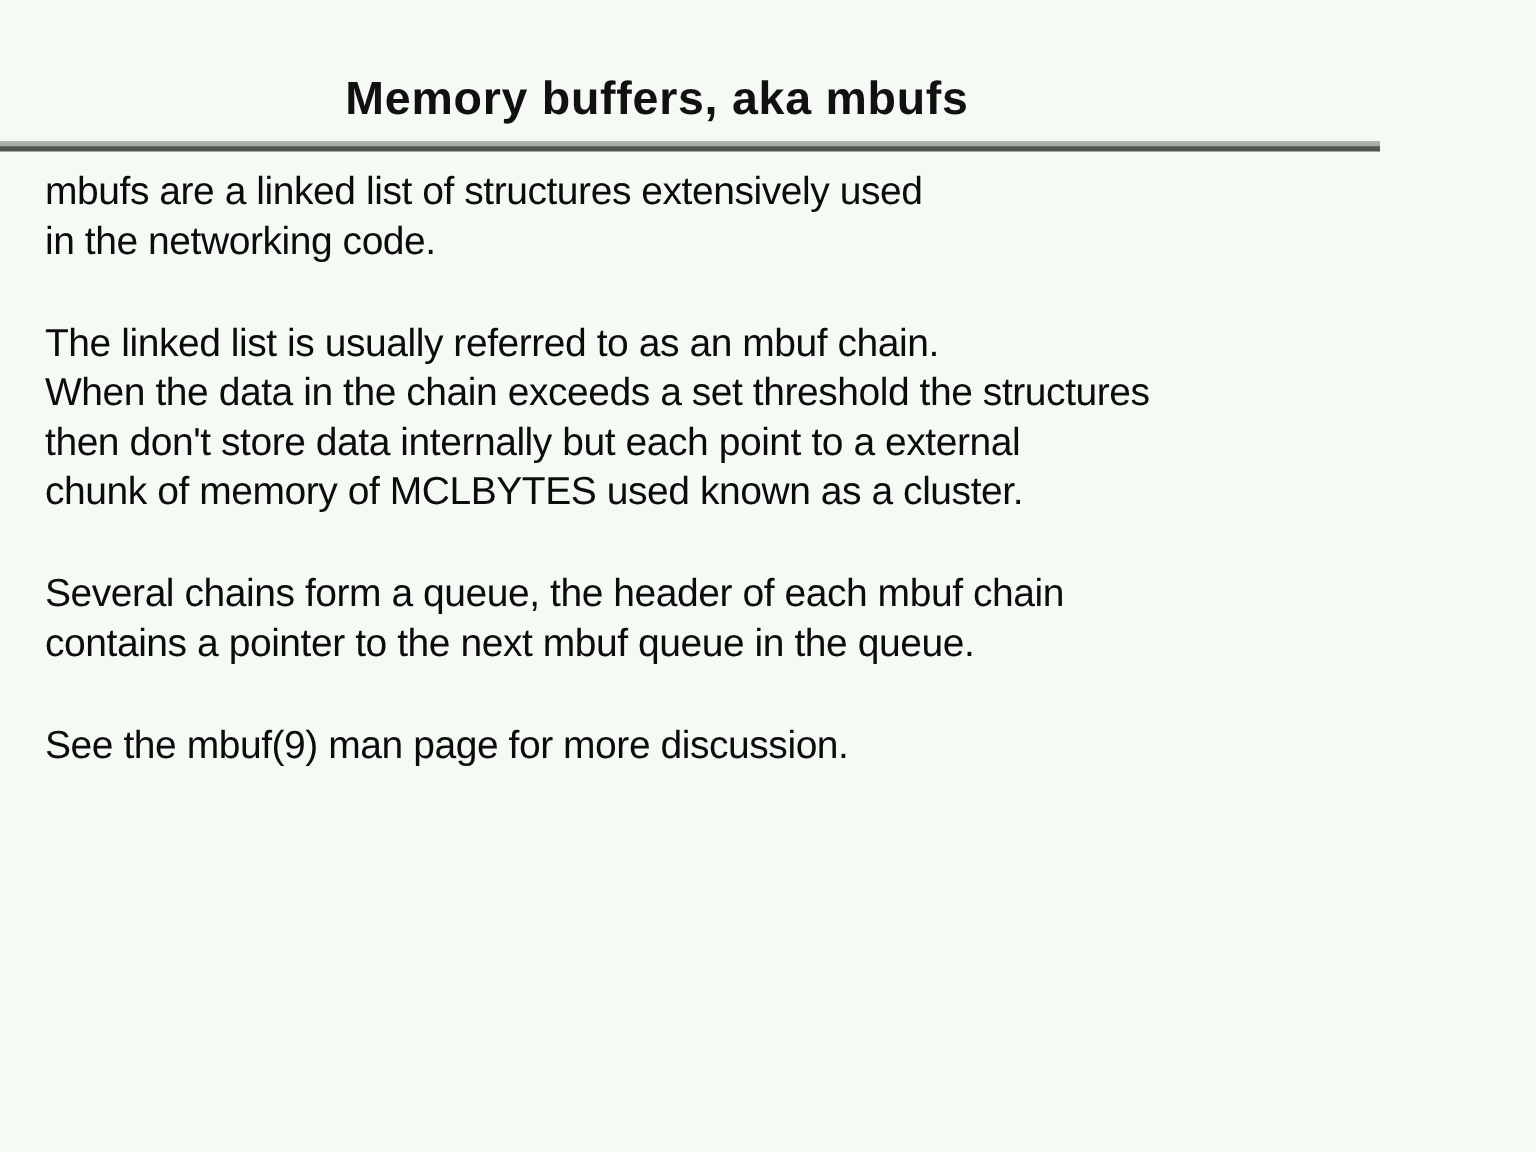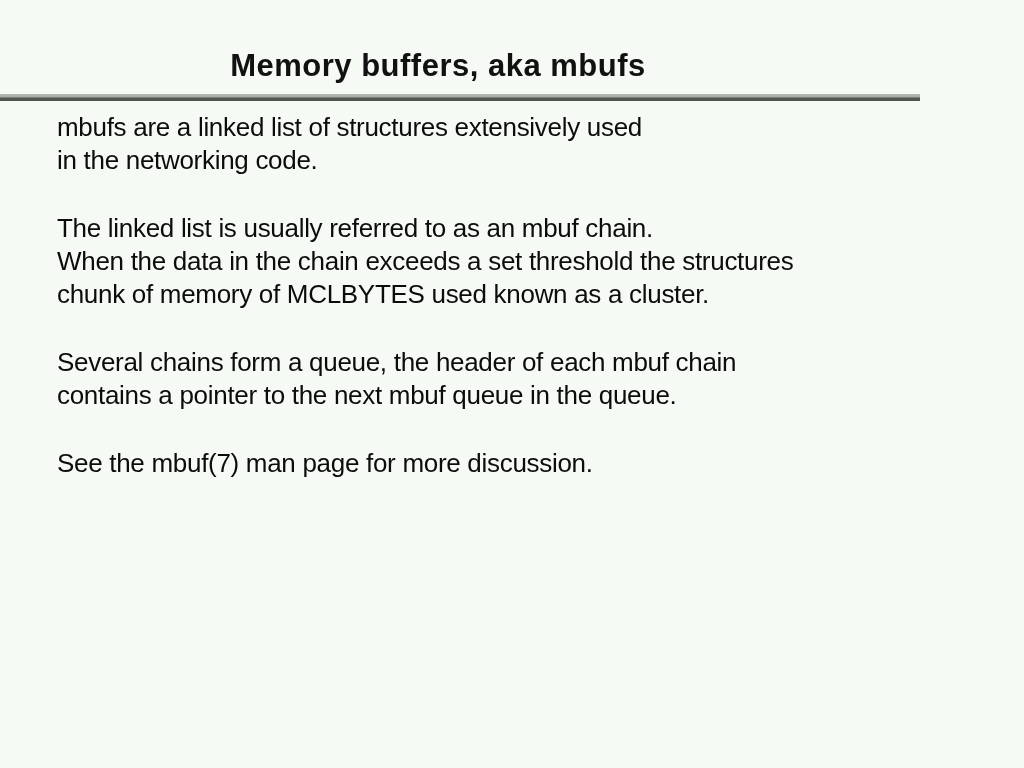--- a/index.html
+++ b/index.html
@@ -31,21 +31,21 @@
   }
   .rule {
     width: 920px;
     height: 7px;
     margin: 8px auto 0 auto;
     background: linear-gradient(to bottom,
       #b3bab3 0%, #a2a9a2 45%,
       #515951 55%, #4c544c 100%);
   }
   .body {
-    padding: 10px 40px 0 57px;
+    padding: 10px 40px 0 30px;
   }
   .para {
     margin: 0 0 35px 0;
     font-size: 26px;
     line-height: 33px;
     letter-spacing: -0.3px;
   }
   .line {
     display: block;
     white-space: pre;
@@ -63,27 +63,28 @@
   <div class="body">
 
     <p class="para">
       <span class="line">mbufs are a linked list of structures extensively used</span>
       <span class="line">in the networking code.</span>
     </p>
 
     <p class="para">
       <span class="line">The linked list is usually referred to as an mbuf chain.</span>
       <span class="line">When the data in the chain exceeds a set threshold the structures</span>
+      <span class="line">then don't store data internally but each point to a external</span>
       <span class="line">chunk of memory of MCLBYTES used known as a cluster.</span>
     </p>
 
     <p class="para">
       <span class="line">Several chains form a queue, the header of each mbuf chain</span>
       <span class="line">contains a pointer to the next mbuf queue in the queue.</span>
     </p>
 
 
     <p class="para">
-      <span class="line">See the mbuf(7) man page for more discussion.</span>
+      <span class="line">See the mbuf(9) man page for more discussion.</span>
     </p>
 
   </div>
 </div>
 
 </body></html>

